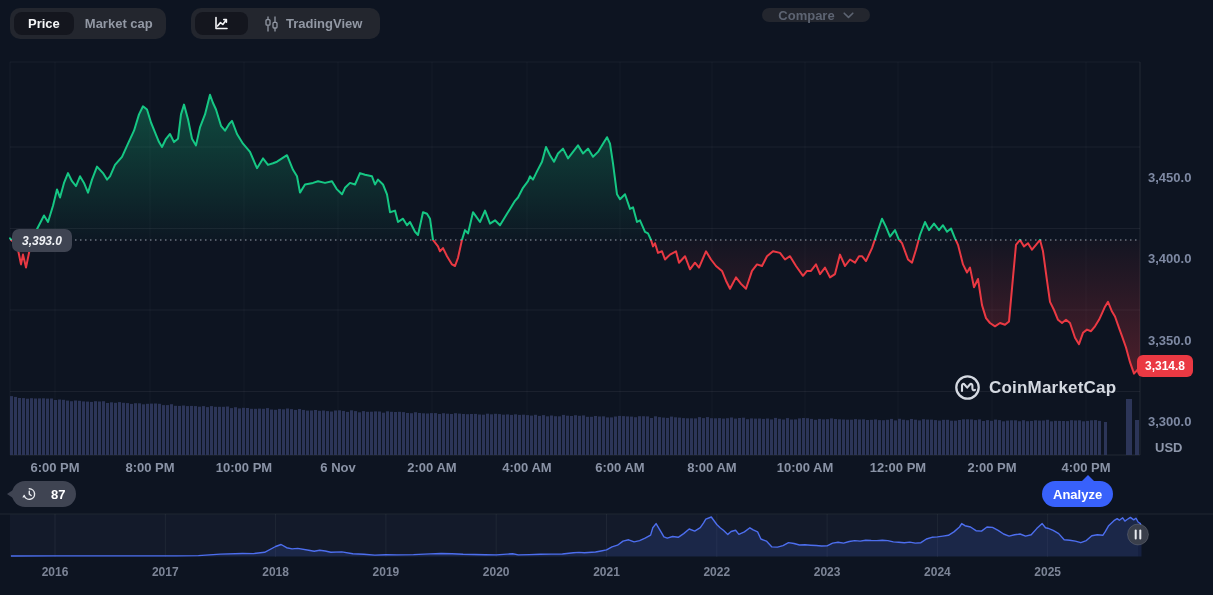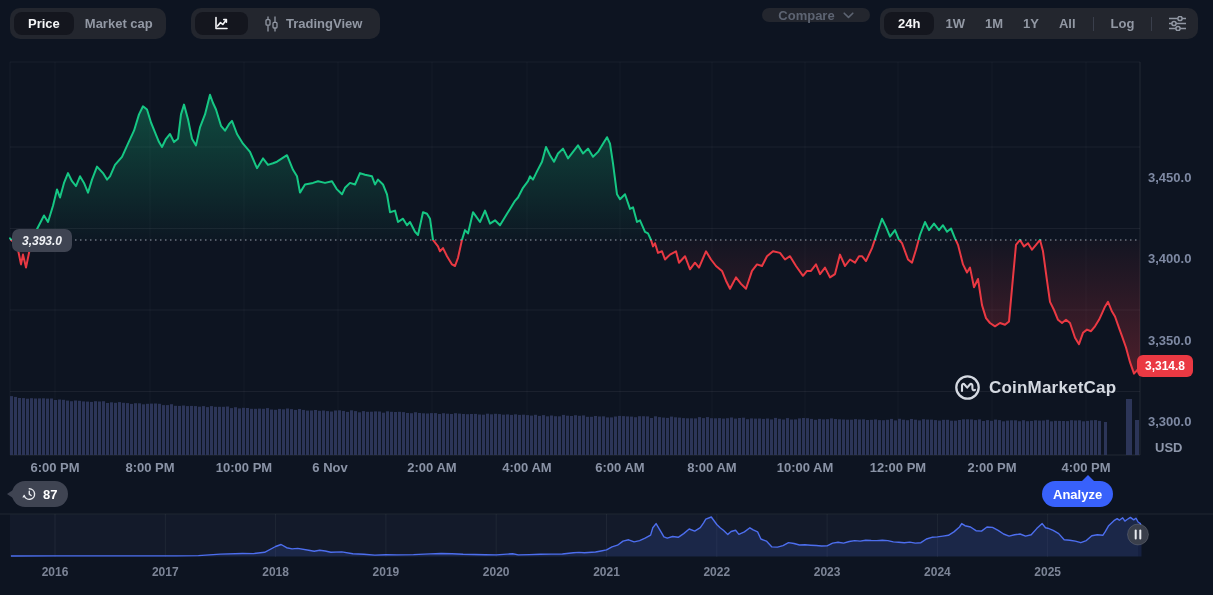--- a/index.html
+++ b/index.html
@@ -27,21 +27,21 @@
   #open-pill{position:absolute;left:12px;top:229px;height:23px;display:flex;align-items:center;
        padding:0 10px;background:#3f4452;border-radius:7px;font-size:12px;font-weight:700;color:#eef0f4;z-index:4;font-style:italic;}
   #last-pill{position:absolute;left:1137px;top:355px;width:56px;height:22px;display:flex;align-items:center;
        justify-content:center;background:#ea3943;border-radius:6px;font-size:12px;font-weight:700;color:#fff;z-index:4;}
   #usd{position:absolute;left:1155px;top:440px;font-size:13px;font-weight:700;color:#8e97ab;}
 
   #watermark{position:absolute;left:954px;top:374px;display:flex;align-items:center;gap:8px;
        font-size:17px;font-weight:700;color:#e4e8f0;opacity:.93;letter-spacing:.2px;}
 
   #history{position:absolute;left:12px;top:481px;height:26px;border-radius:13px;background:#3f4452;
-       display:flex;align-items:center;gap:6px;padding:0 11px 0 9px;font-size:13px;font-weight:700;color:#fff;cursor:pointer;}
+       display:flex;align-items:center;gap:14px;padding:0 11px 0 9px;font-size:13px;font-weight:700;color:#fff;cursor:pointer;}
   #history::before{content:"";position:absolute;left:-5px;top:9px;border-top:4px solid transparent;
        border-bottom:4px solid transparent;border-right:6px solid #3f4452;}
 
   #analyze{position:absolute;left:1042px;top:481px;height:26px;border-radius:13px;background:#3861fb;
        display:flex;align-items:center;gap:6px;padding:0 11px;font-size:13px;font-weight:700;color:#fff;cursor:pointer;flex-direction:column;}
   #analyze::before{content:"";position:absolute;left:40px;top:-6px;border-left:6px solid transparent;
        border-right:6px solid transparent;border-bottom:6px solid #3861fb;}
 </style>
 </head>
 <body>
@@ -418,57 +418,35 @@
       <div class="item" style="padding: 0px 9px;">Market cap</div>
     </div>
 
   <div class="compare">
     <span>Compare</span>
     <svg width="11" height="7" viewBox="0 0 11 7">
       <path d="M1.2 1.2 5.5 5.4 9.8 1.2" stroke="#5d6472" stroke-width="1.6" fill="none" stroke-linecap="round" stroke-linejoin="round"></path>
     </svg>
   </div>
 
-  <div class="seg" style="left:880px">
-    <span id="range-buttons" style="display:flex;align-items:center;gap:2px">
-        <div class="item active">24h</div>
-        <div class="item" style="padding: 0px 9px;">1W</div>
-        <div class="item" style="padding: 0px 9px;">1M</div>
-        <div class="item" style="padding: 0px 9px;">1Y</div>
-        <div class="item" style="padding: 0px 9px;">All</div>
-      </span>
-    <div class="vdiv"></div>
-    <div class="item" style="padding:0 9px">Log</div>
-    <div class="vdiv"></div>
-    <div class="icon-btn">
-      <svg width="19" height="15" viewBox="0 0 19 15">
-        <line x1="1" y1="2.5" x2="18" y2="2.5" stroke="#9298a4" stroke-width="1.5"></line>
-        <circle cx="12" cy="2.5" r="2.1" fill="#23262e" stroke="#9298a4" stroke-width="1.5"></circle>
-        <line x1="1" y1="7.5" x2="18" y2="7.5" stroke="#9298a4" stroke-width="1.5"></line>
-        <circle cx="6" cy="7.5" r="2.1" fill="#23262e" stroke="#9298a4" stroke-width="1.5"></circle>
-        <line x1="1" y1="12.5" x2="18" y2="12.5" stroke="#9298a4" stroke-width="1.5"></line>
-        <circle cx="10" cy="12.5" r="2.1" fill="#23262e" stroke="#9298a4" stroke-width="1.5"></circle>
-      </svg>
-    </div>
-  </div>
 
   <div id="open-pill">3,393.0</div>
   <div id="y-labels">
       <div class="ylab" style="top: 140px;">3,450.0</div>
       <div class="ylab" style="top: 221px;">3,400.0</div>
       <div class="ylab" style="top: 303px;">3,350.0</div>
       <div class="ylab" style="top: 384px;">3,300.0</div>
     </div>
   <div id="last-pill">3,314.8</div>
   <div id="usd">USD</div>
   <div id="x-labels">
       <div class="xlab" style="left: 15px;">6:00 PM</div>
       <div class="xlab" style="left: 110px;">8:00 PM</div>
       <div class="xlab" style="left: 204px;">10:00 PM</div>
-      <div class="xlab" style="left: 290px;">6 Nov</div>
+      <div class="xlab" style="left: 298px;">6 Nov</div>
       <div class="xlab" style="left: 392px;">2:00 AM</div>
       <div class="xlab" style="left: 487px;">4:00 AM</div>
       <div class="xlab" style="left: 580px;">6:00 AM</div>
       <div class="xlab" style="left: 672px;">8:00 AM</div>
       <div class="xlab" style="left: 765px;">10:00 AM</div>
       <div class="xlab" style="left: 858px;">12:00 PM</div>
       <div class="xlab" style="left: 952px;">2:00 PM</div>
       <div class="xlab" style="left: 1046px;">4:00 PM</div>
     </div>
 

